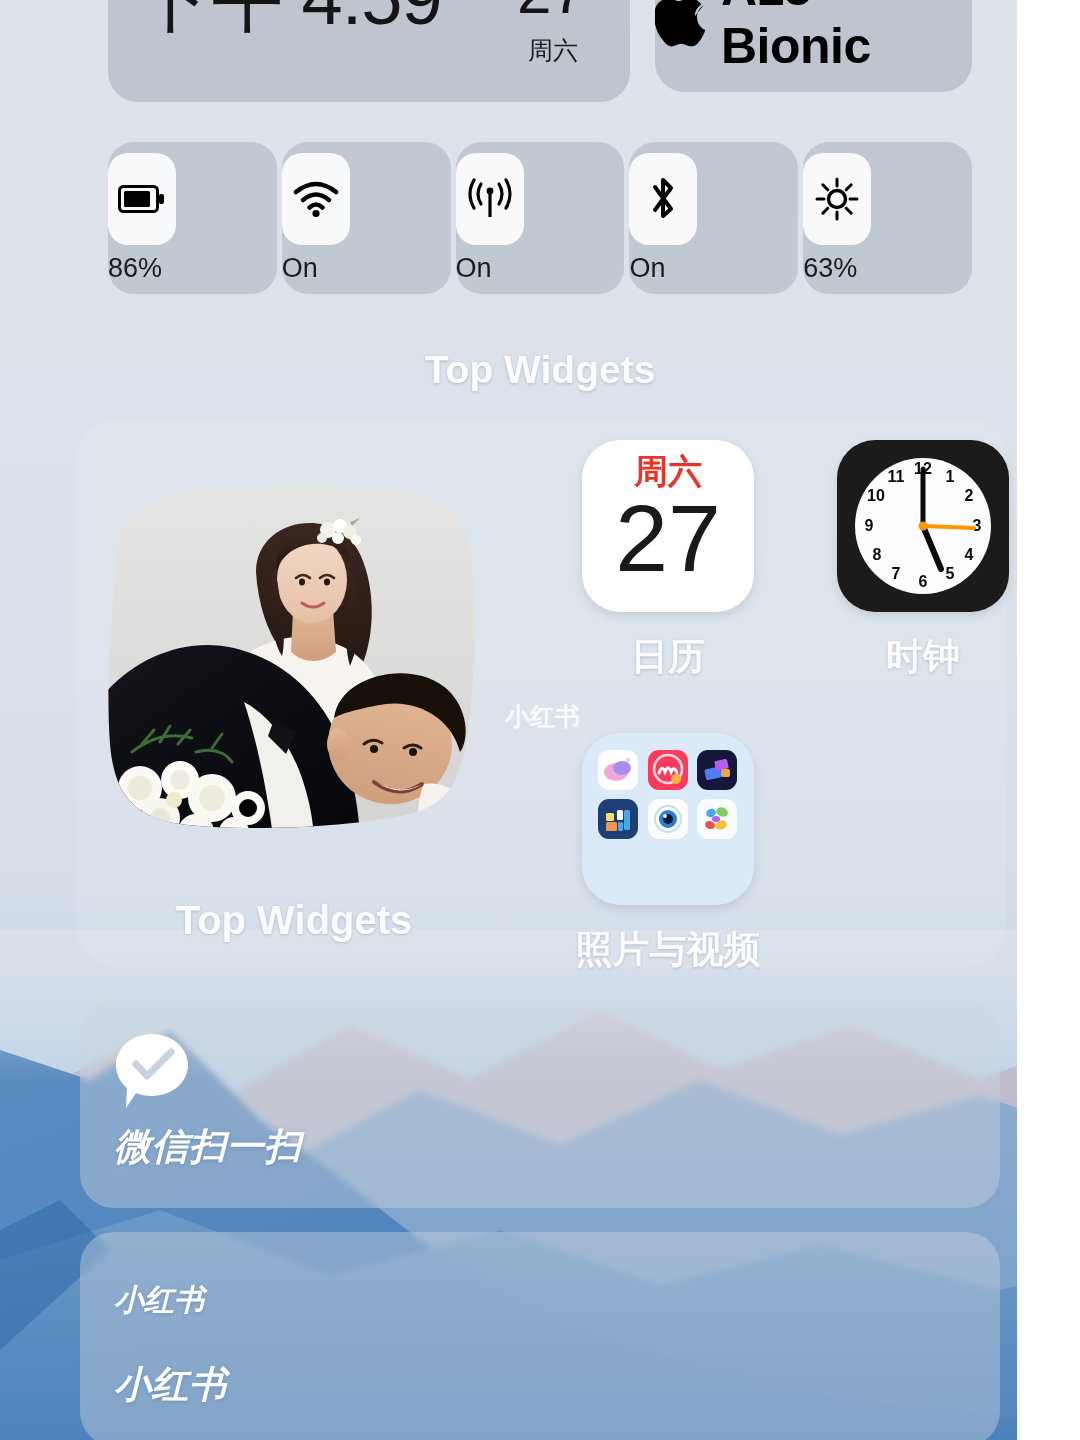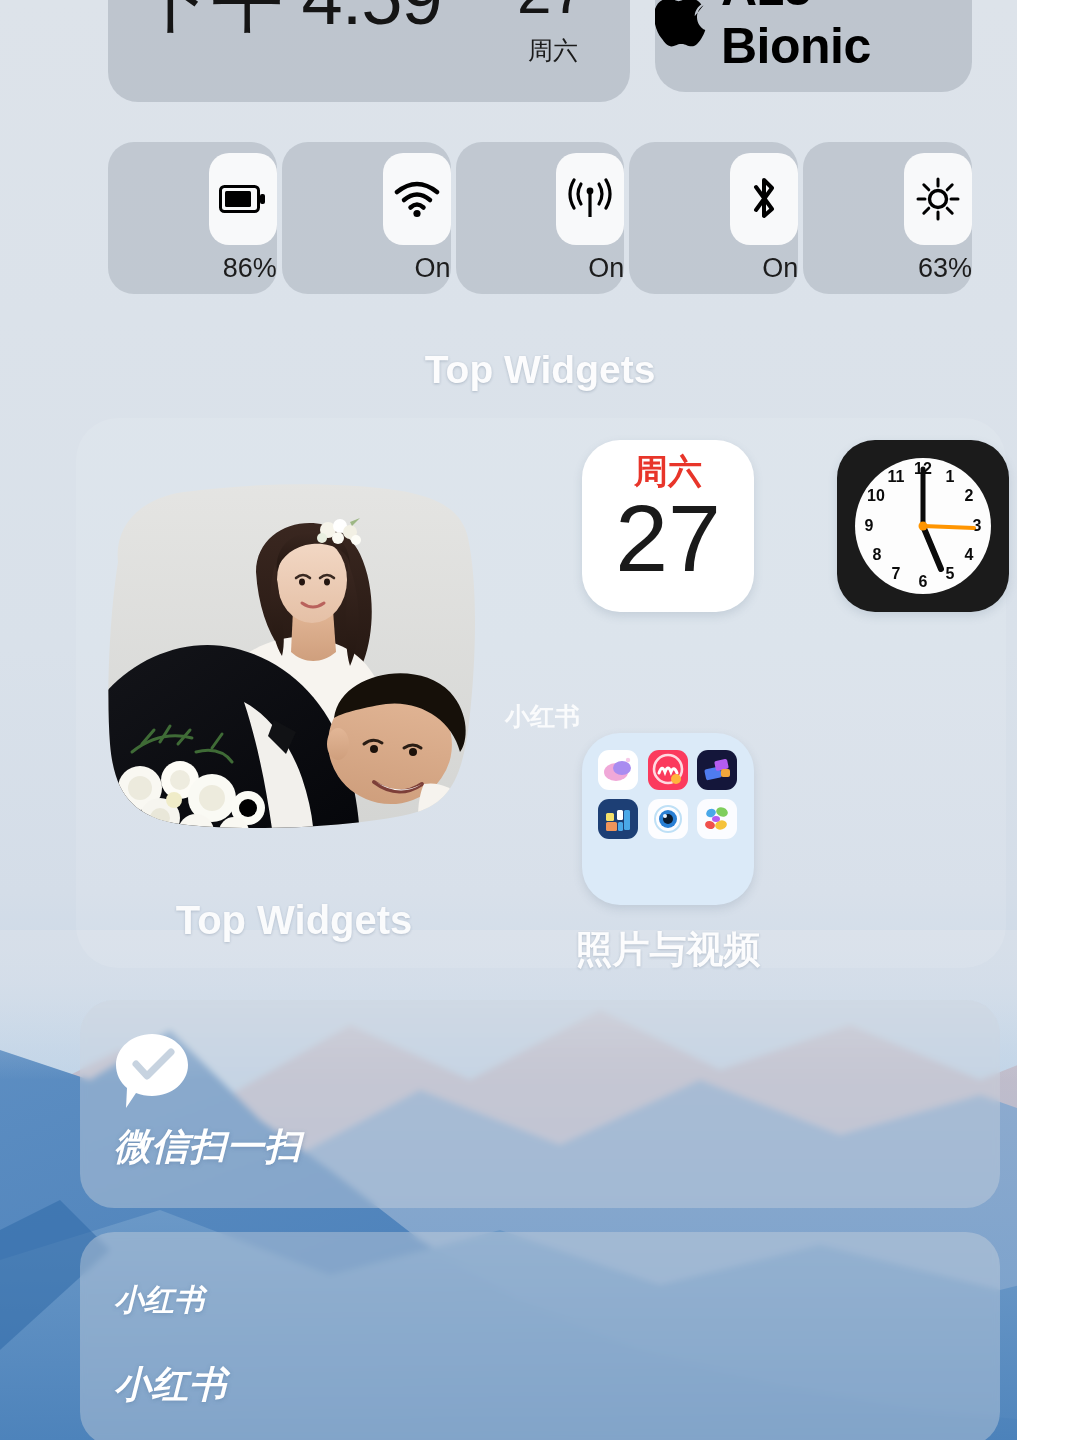--- a/index.html
+++ b/index.html
@@ -48,21 +48,21 @@
     background:rgba(178,186,196,0.72);
     display:flex; align-items:center; justify-content:center; gap:14px;
   }
   .apple-glyph { font-size:64px; line-height:0.8; color:#000; }
   .chip-label { font-size:50px; font-weight:700; color:#000; letter-spacing:-0.5px; }
 
   
   .toggles { position:absolute; left:108px; top:142px; width:864px; height:152px; display:flex; gap:5px; }
   .toggle {
     flex:1; border-radius:26px; background:rgba(176,184,194,0.62);
-    display:flex; flex-direction:column; align-items:flex-end; justify-content:center; gap:8px;
+    display:flex; flex-direction:column; align-items:flex-start; justify-content:center; gap:8px;
   }
   .tg-icon {
     width:68px; height:92px; border-radius:20px; background:rgba(255,255,255,0.88);
     display:flex; align-items:center; justify-content:center;
   }
   .tg-label { font-size:27px; color:#1c1c1c; font-weight:400; }
 
   
   .section-title {
     position:absolute; left:0; top:348px; width:1080px; text-align:center;
@@ -373,20 +373,21 @@
     </svg>
   </div>
   <div class="photo-label">Top Widgets</div>
   <div class="xhs-watermark">小红书</div>
 
   <div class="icon-cell" style="left:582px; top:440px;">
     <div class="icon-art cal">
       <div class="cal-dow">周六</div>
       <div class="cal-day">27</div>
     </div>
+    <div class="icon-label">日历</div>
   </div>
 
   <div class="icon-cell" style="left:837px; top:440px;">
     <div class="icon-art clockicon">
       <svg width="154" height="154" viewBox="0 0 154 154">
         <circle cx="77" cy="77" r="68" fill="#fdfdfd"></circle>
         <g font-family="Liberation Sans, sans-serif" font-size="16" font-weight="700" fill="#0b0b0b" text-anchor="middle">
           <text x="77" y="25">12</text>
             <text x="104" y="33">1</text>
             <text x="123" y="52">2</text>
@@ -399,20 +400,21 @@
           <text x="23" y="82">9</text>
             <text x="30" y="52">10</text>
             <text x="50" y="33">11</text>
         </g>
         <line x1="77" y1="77" x2="77" y2="20" stroke="#0b0b0b" stroke-width="5" stroke-linecap="round"></line>
         <line x1="77" y1="77" x2="95" y2="120" stroke="#0b0b0b" stroke-width="6" stroke-linecap="round"></line>
         <line x1="77" y1="77" x2="128" y2="79" stroke="#ff9500" stroke-width="4" stroke-linecap="round"></line>
         <circle cx="77" cy="77" r="4.5" fill="#ff9500"></circle>
       </svg>
     </div>
+    <div class="icon-label">时钟</div>
   </div>
 
   <div class="icon-cell" style="left:582px; top:713px;margin-top:20px;">
     <div class="icon-art folder">
       <div class="folder-grid">
         <div class="mini" style="background:#ffffff">
           <svg width="40" height="40" viewBox="0 0 40 40">
               <ellipse cx="18" cy="22" rx="12" ry="9" fill="#f0a8d8"></ellipse>
               <ellipse cx="24" cy="18" rx="9" ry="7" fill="#a98cf0"></ellipse>
               <circle cx="30" cy="10" r="2.2" fill="#f6c9e8"></circle>

